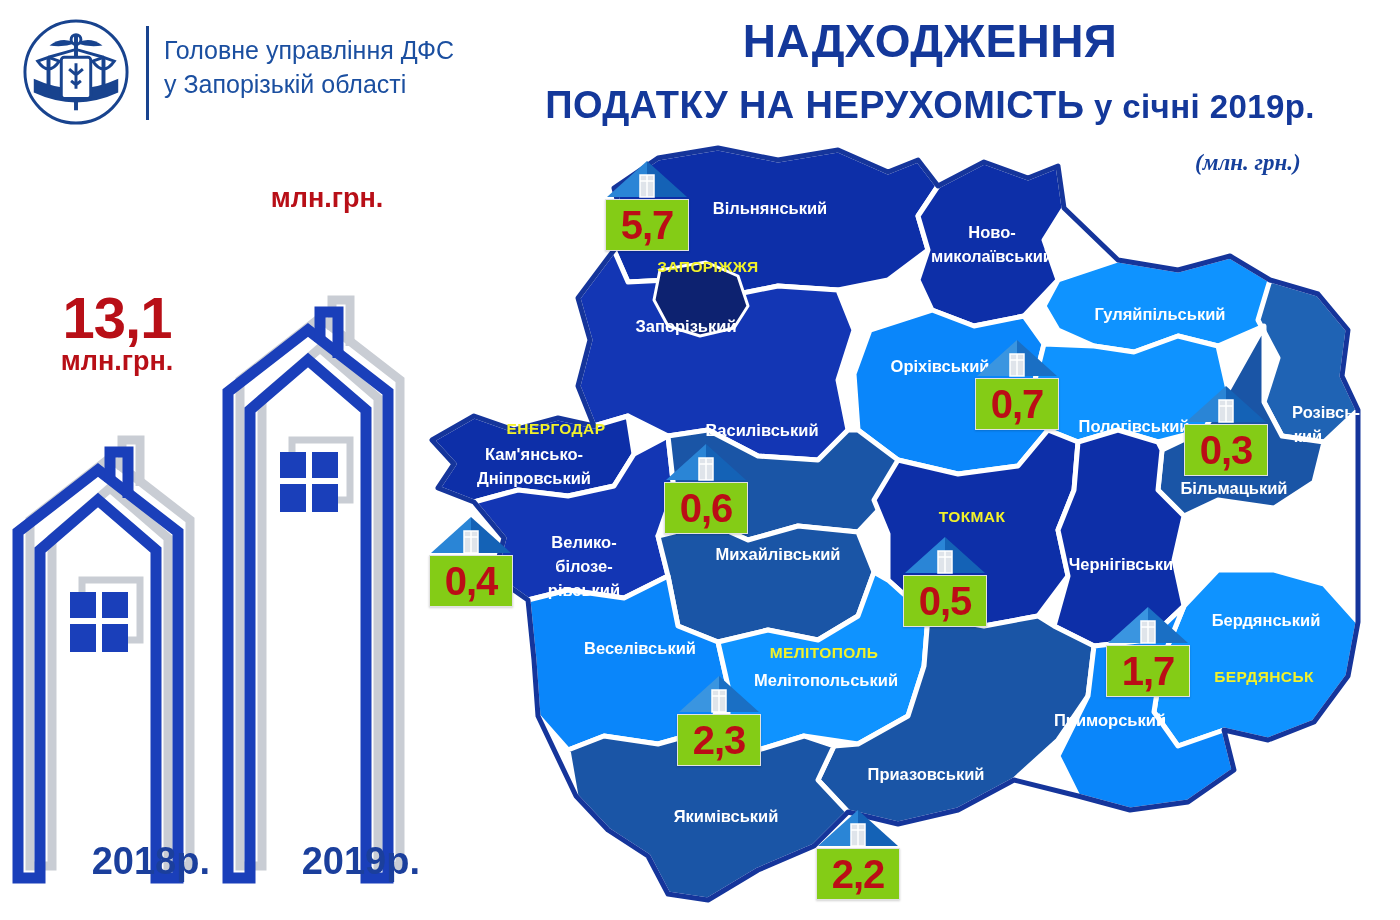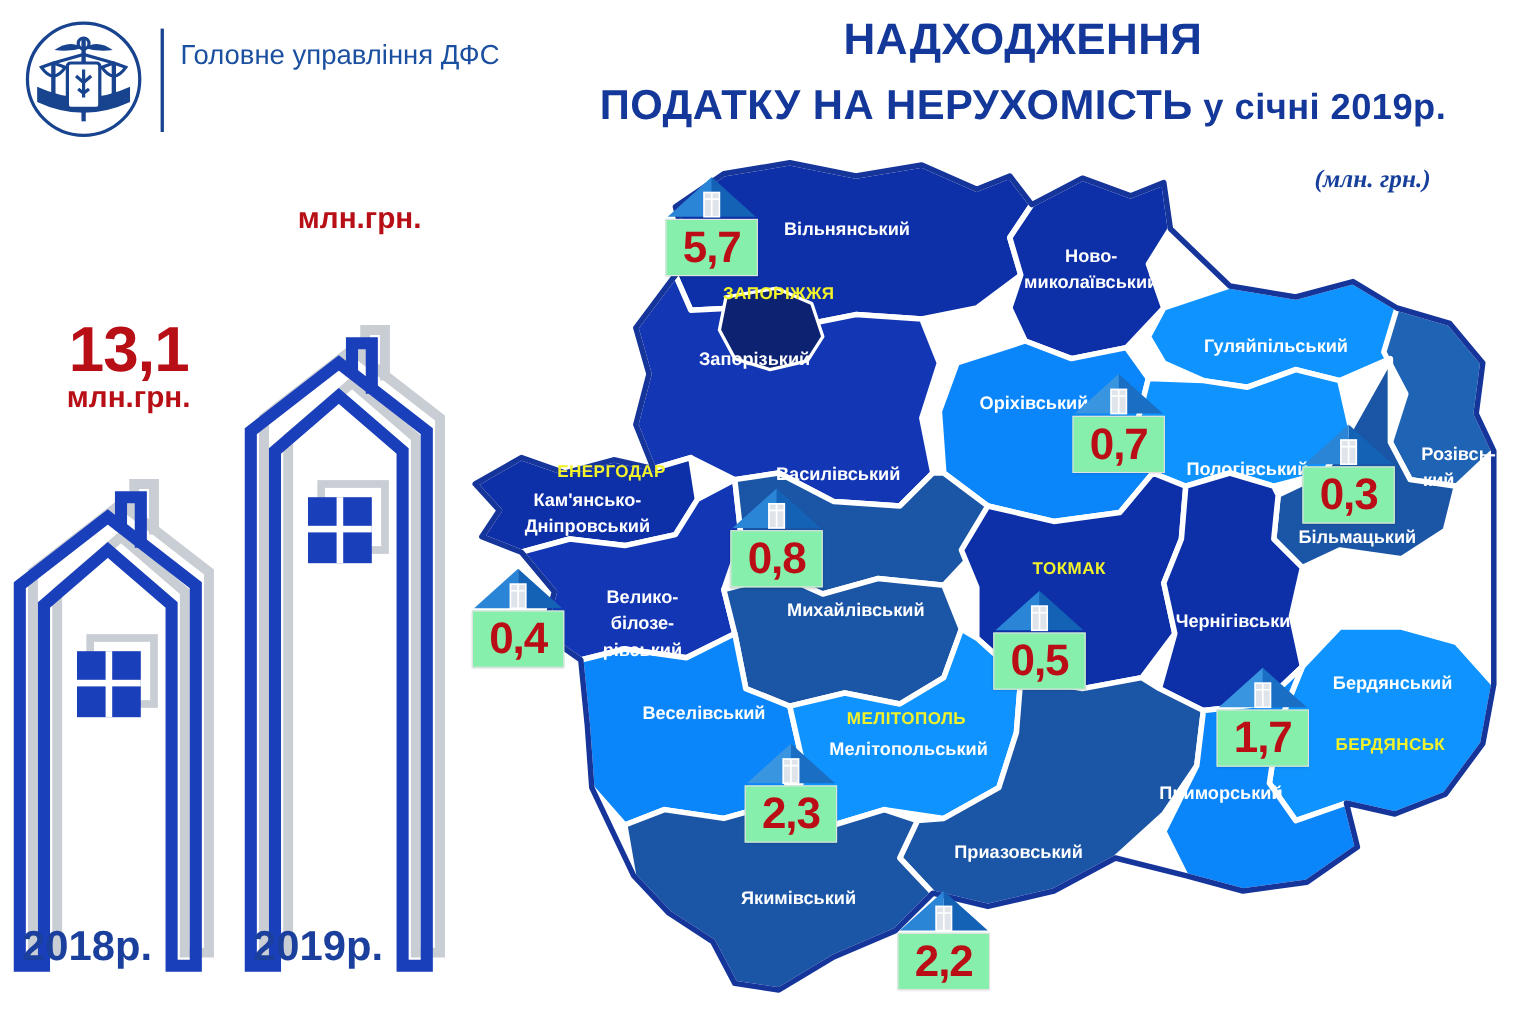--- a/index.html
+++ b/index.html
@@ -8,43 +8,43 @@
     background:#ffffff;
     font-family:"Liberation Sans","DejaVu Sans",sans-serif;
   }
   
   #header-logo{position:absolute;left:18px;top:12px;width:460px;height:120px;}
   .emblem{position:absolute;left:4px;top:6px;width:108px;height:108px;}
   .divider-rule{position:absolute;left:128px;top:14px;width:3px;height:94px;background:#18438e;}
   .org-name{position:absolute;left:146px;top:22px;width:320px;
     font-size:25px;line-height:1.34;color:#1b4fa0;font-weight:400;}
   #title-block{position:absolute;left:470px;top:14px;width:920px;text-align:center;}
-  .title-line1{font-size:40px;font-weight:bold;color:#14389a;letter-spacing:.4px;}
+  .title-line1{font-size:46px;font-weight:bold;color:#14389a;letter-spacing:.4px;}
   .title-line2{font-size:38px;font-weight:bold;color:#14389a;letter-spacing:.4px;margin-top:16px;}
   .title-tail{font-weight:bold;font-size:33px;}
   .units-note{position:absolute;left:1195px;top:150px;font-size:23px;font-style:italic;
      color:#16409c;font-weight:bold;font-family:"Liberation Serif","DejaVu Serif",serif;}
   
   #chart-panel{position:absolute;left:0;top:160px;width:430px;height:760px;}
   .house-val{position:absolute;text-align:center;color:#b80f17;font-weight:bold;}
   .house-val .num{font-size:58px;line-height:.95;letter-spacing:-1px;}
   .house-val .unit{font-size:27px;line-height:1.1;margin-top:2px;}
-  .year-label{position:absolute;font-size:38px;font-weight:bold;color:#1b3f9c;text-align:left;}
+  .year-label{position:absolute;font-size:38px;font-weight:bold;color:#1b3f9c;text-align:right;}
   
   #map-wrap{position:absolute;left:418px;top:130px;width:975px;height:790px;}
   #map-svg{width:100%;height:100%;display:block;}
   .rg-label{fill:#ffffff;font-family:"Liberation Sans","DejaVu Sans",sans-serif;
      font-weight:bold;font-size:16.5px;text-anchor:middle;}
   .city-label{fill:#f2f22a;font-family:"Liberation Sans","DejaVu Sans",sans-serif;
      font-weight:bold;font-size:15.5px;text-anchor:middle;letter-spacing:.4px;}
   
   .marker{position:absolute;}
   .marker .roof{position:relative;width:84px;height:40px;margin:0 auto;}
   .marker .roof svg{display:block;}
-  .marker .box{background:#86efac;border:1px solid #e2e2e2;
+  .marker .box{background:#84cc16;border:1px solid #e2e2e2;
      min-width:78px;height:50px;display:flex;align-items:center;justify-content:center;
      box-shadow:0 1px 2px rgba(0,0,0,.18);}
   .marker .box span{color:#bb0d16;font-weight:bold;font-size:40px;line-height:1;letter-spacing:-1px;}
 </style>
 </head>
 <body>
 
 <div id="header-logo">
   <svg class="emblem" viewBox="0 0 110 110">
     <circle cx="55" cy="55" r="52" fill="#ffffff" stroke="#18438e" stroke-width="3"></circle>
@@ -57,20 +57,21 @@
     <path d="M72 44 L83 40 L94 44 Q83 60 72 44 Z" fill="#ffffff" stroke="#18438e" stroke-width="3"></path>
     <rect x="25" y="40" width="4" height="34" fill="#18438e"></rect>
     <rect x="81" y="40" width="4" height="34" fill="#18438e"></rect>
     <rect x="40" y="40" width="30" height="42" rx="3" fill="#ffffff" stroke="#18438e" stroke-width="3"></rect>
     <path d="M55 46 L55 72 M48 52 L55 58 M62 52 L55 58 M50 64 L55 68 M60 64 L55 68" stroke="#18438e" stroke-width="3" fill="none"></path>
     <circle cx="55" cy="22" r="5" fill="none" stroke="#18438e" stroke-width="3"></circle>
   </svg>
   <div class="divider-rule"></div>
   <div class="org-name">
     <div>Головне управління ДФС</div>
+    <div>у Запорізькій області</div>
   </div>
 </div>
 
 <div id="title-block">
   <div class="title-line1">НАДХОДЖЕННЯ</div>
   <div class="title-line2"><span>ПОДАТКУ НА НЕРУХОМІСТЬ</span><span class="title-tail"> у січні 2019р.</span></div>
 </div>
 
 <div class="units-note">(млн. грн.)</div>
 
@@ -283,21 +284,21 @@
 <div class="marker" style="left:246px;top:312px;">
   <div class="roof">
     <svg width="84" height="40" viewBox="0 0 84 40">
       <path d="M42 2 L82 38 L42 38 Z" fill="#1462b6"></path>
       <path d="M42 2 L2 38 L42 38 Z" fill="#2a85d6"></path>
       <rect x="35" y="16" width="14" height="22" fill="#dfe4ea" stroke="#ffffff" stroke-width="1.5"></rect>
       <path d="M35 22 h14 M42 16 v22" stroke="#ffffff" stroke-width="1.5"></path>
     </svg>
   </div>
   <div class="box">
-    <span>0,8</span>
+    <span>0,6</span>
   </div>
 </div>
 
 <div class="marker" style="left:485px;top:405px;">
   <div class="roof">
     <svg width="84" height="40" viewBox="0 0 84 40">
       <path d="M42 2 L82 38 L42 38 Z" fill="#1462b6"></path>
       <path d="M42 2 L2 38 L42 38 Z" fill="#2a85d6"></path>
       <rect x="35" y="16" width="14" height="22" fill="#dfe4ea" stroke="#ffffff" stroke-width="1.5"></rect>
       <path d="M35 22 h14 M42 16 v22" stroke="#ffffff" stroke-width="1.5"></path>

